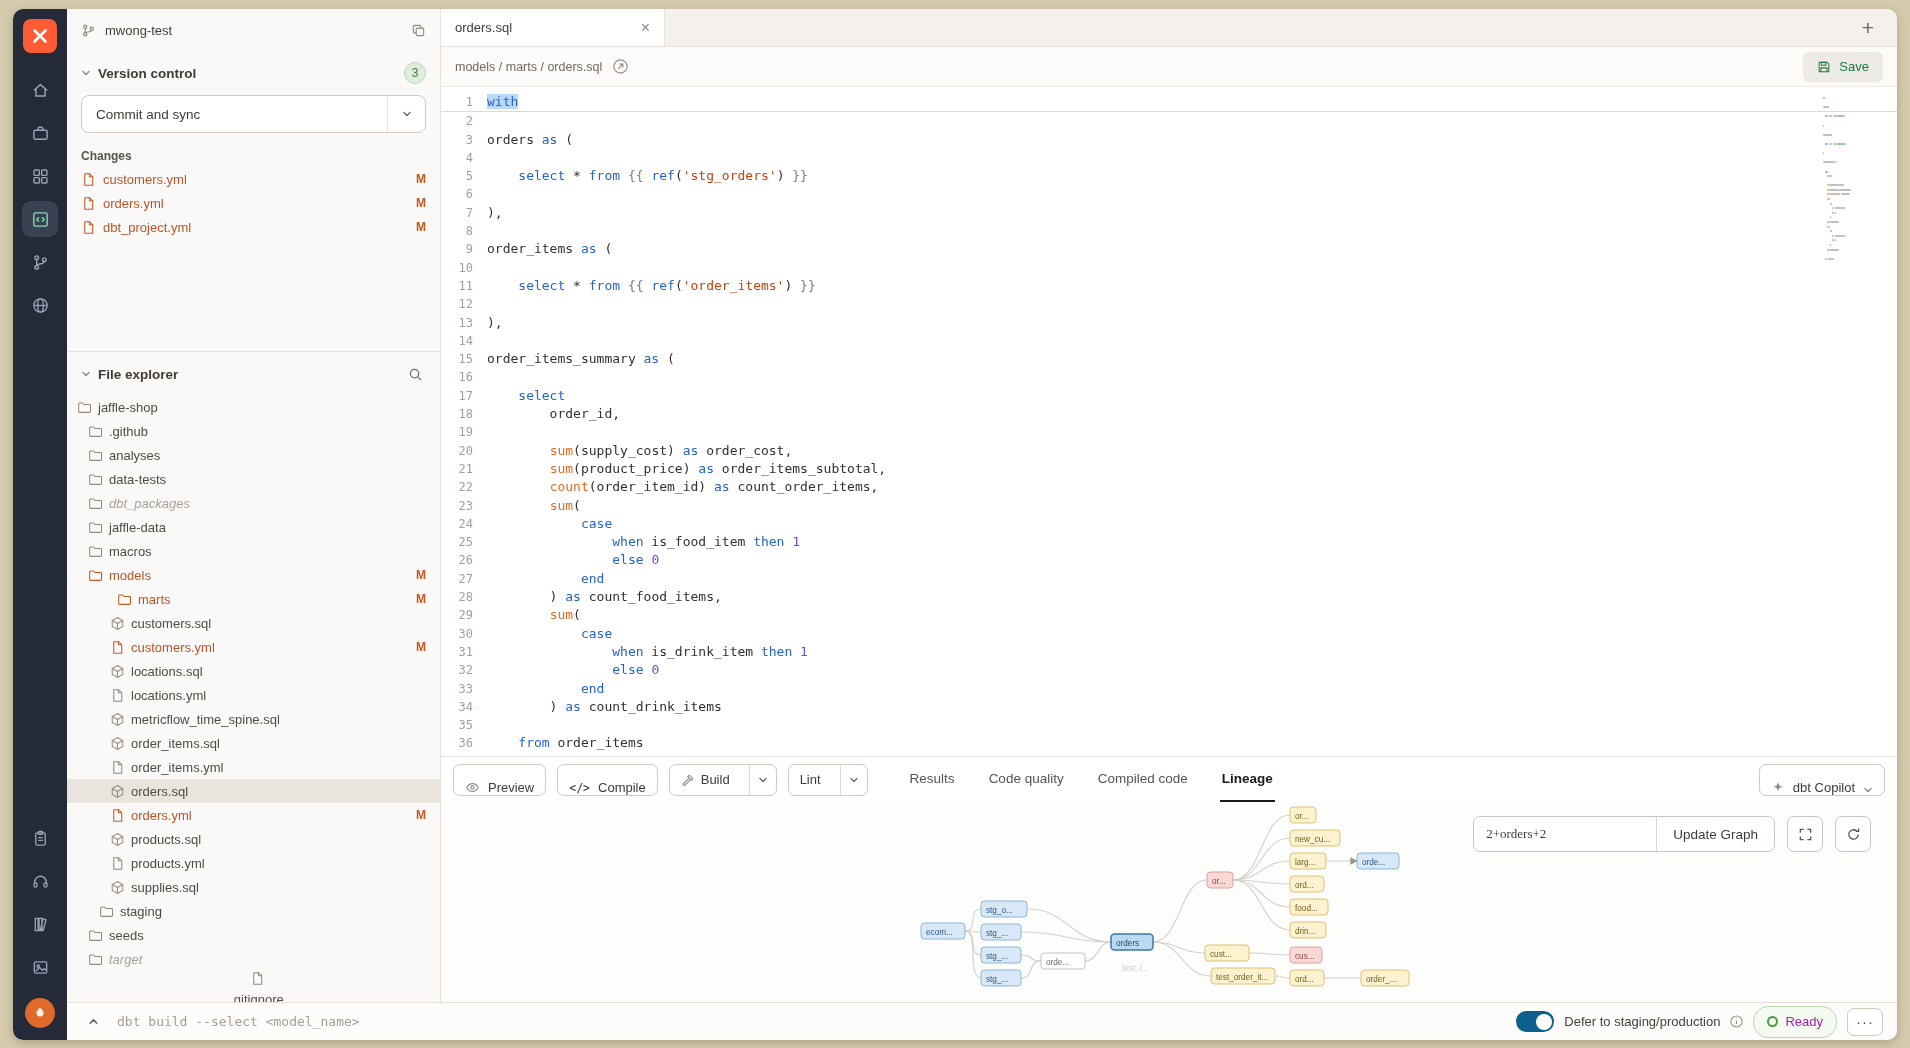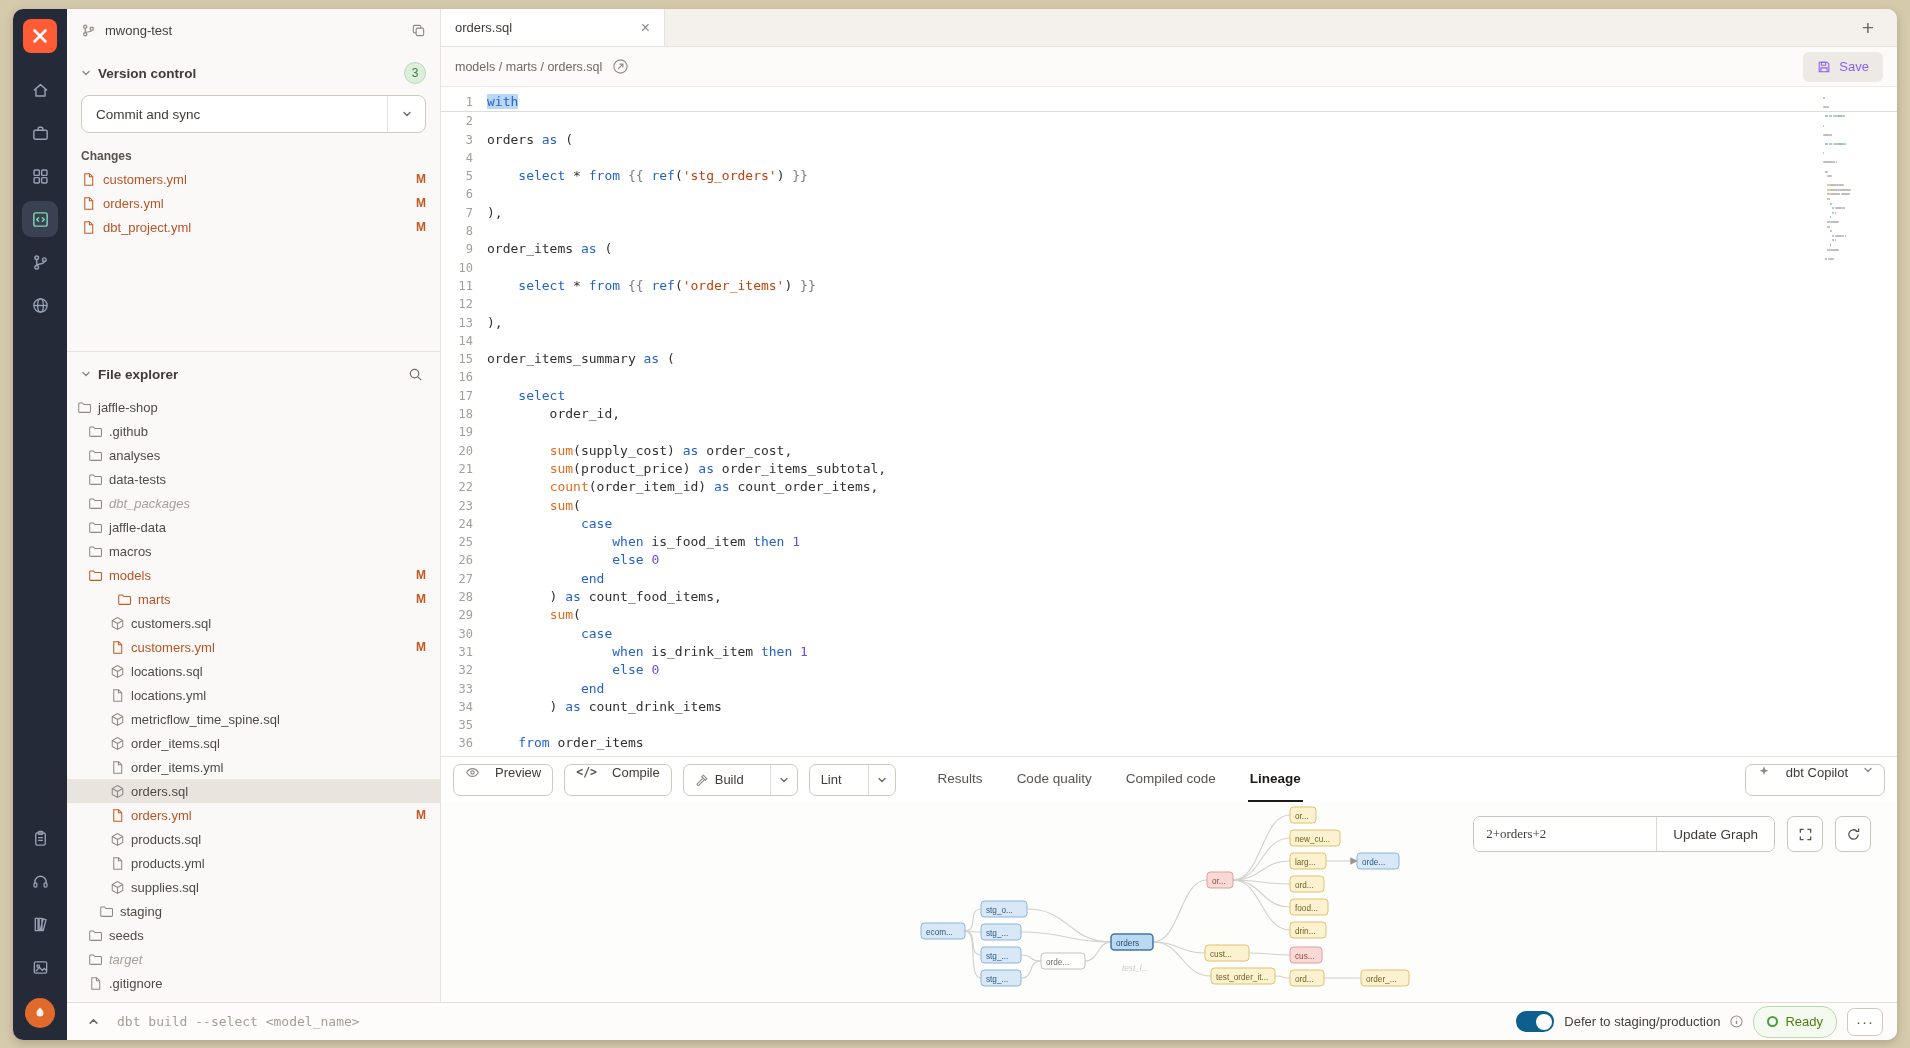--- a/index.html
+++ b/index.html
@@ -46,36 +46,36 @@
   .icon svg{width:15px;height:15px;display:block}
 
   
   .main{flex:1;display:flex;flex-direction:column;min-width:0}
   .tabbar{height:38px;background:#f4f1ec;border-bottom:1px solid #e7e3dc;display:flex;align-items:stretch;flex:0 0 38px}
   .tab{width:224px;background:#fff;border-right:1px solid #e7e3dc;display:flex;align-items:center;padding:0 14px;font-size:13px;color:#3f3b36;gap:8px}
   .tab .close{margin-left:auto;color:#8f8a82;font-size:16px;line-height:1;cursor:pointer}
   .newtab{margin-left:auto;align-self:center;margin-right:16px;color:#6f6a63;font-size:21px;width:26px;height:26px;display:flex;align-items:center;justify-content:center;cursor:pointer}
   .crumbbar{height:40px;flex:0 0 40px;border-bottom:1px solid #edeae4;display:flex;align-items:center;padding:0 14px;gap:10px;background:#fcfbf9}
   .crumb{font-size:12.5px;color:#6e6961}
-  .save-btn{margin-left:auto;display:flex;gap:8px;align-items:center;background:#edeae5;color:#8b5cf6;border:none;border-radius:6px;height:30px;padding:0 14px;font-size:13px}
+  .save-btn{margin-left:auto;display:flex;gap:8px;align-items:center;background:#edeae5;color:#15803d;border:none;border-radius:6px;height:30px;padding:0 14px;font-size:13px}
 
   
   .editor{flex:1;position:relative;overflow:hidden;background:#fff;font-family:"DejaVu Sans Mono","Liberation Mono",monospace;font-size:13px;line-height:18.3px;padding-top:6px}
   .code-line{display:flex;white-space:pre}
   .code-line.cursorline{border-bottom:1px solid #dedcd6}
   .gutter{width:46px;flex:0 0 46px;text-align:right;padding-right:14px;color:#a39e96;font-size:12px}
   .tok-p{color:#30302e}.tok-k{color:#2563c9}.tok-f{color:#e36a1e}.tok-s{color:#c2410c}.tok-n{color:#7048e8}.tok-j{color:#7a7a7a}.tok-r{color:#2563c9}
   .selection{background:#b9d8f7}
   .minimap{position:absolute;top:10px;right:16px;width:58px}
   .mline{display:flex;height:2px;margin-bottom:2.6px}
   .mline span{display:block;height:2px;border-radius:1px}
 
   
   .actionrow{height:46px;flex:0 0 46px;border-top:1px solid #e7e3dc;display:flex;align-items:center;padding:0 12px;background:#fff}
-  .btn{display:flex;align-items:flex-start;gap:15px;border:1px solid #cfc9bf;background:#fff;border-radius:7px;height:32px;padding:0 11px;font-size:13px;color:#3f3b36;cursor:pointer}
+  .btn{display:flex;align-items:flex-end;gap:8px;border:1px solid #cfc9bf;background:#fff;border-radius:7px;height:32px;padding:0 11px;font-size:13px;color:#3f3b36;cursor:pointer}
   .btn+.btn{margin-left:11px}
   .split{padding:0;overflow:hidden}
   .main-part{display:flex;gap:6px;align-items:center;padding:0 11px;height:100%}
   .caret-part{border-left:1px solid #e0dbd3;height:100%;display:flex;align-items:center;padding:0 8px;color:#6f6a63}
   .codeico{font-family:"DejaVu Sans Mono",monospace;font-size:11.5px;font-weight:700;color:#57534e}
   .ptabs{display:flex;gap:30px;margin-left:40px;align-self:stretch}
   .ptab{display:flex;align-items:center;font-size:13.5px;color:#57534e;border-bottom:2px solid transparent;padding:0 2px;cursor:pointer}
   .ptab.active{color:#1c1917;border-bottom-color:#1c1917;font-weight:700}
   .copilot{margin-left:auto}
 
@@ -89,21 +89,21 @@
   .sq-btn{width:36px;height:36px;border:1px solid #c9c5bd;border-radius:7px;background:#fff;display:flex;align-items:center;justify-content:center;color:#57534e;cursor:pointer}
 
   
   .statusbar{height:38px;flex:0 0 38px;border-top:1px solid #e3dfd8;display:flex;align-items:center;padding:0 14px;gap:12px;background:#fdfcfa}
   .chev-up{width:24px;height:24px;display:flex;align-items:center;justify-content:center;color:#6f6a63;cursor:pointer}
   .command{font-family:"DejaVu Sans Mono","Liberation Mono",monospace;font-size:13px;color:#a39e96}
   .sb-right{margin-left:auto;display:flex;align-items:center;gap:10px}
   .toggle{width:38px;height:21px;border-radius:11px;background:#0d5f8e;position:relative;cursor:pointer}
   .toggle .knob{position:absolute;right:2.5px;top:2.5px;width:16px;height:16px;background:#fff;border-radius:50%}
   .defer{font-size:13px;color:#44403c}
-  .ready{display:flex;align-items:center;gap:7px;border:1px solid #b9d8ae;background:#f4faf0;color:#4d7c0f;border-radius:15px;height:32px;padding:0 13px;font-size:13px}
+  .ready{display:flex;align-items:center;gap:7px;border:1px solid #b9d8ae;background:#f4faf0;color:#a21caf;border-radius:15px;height:32px;padding:0 13px;font-size:13px}
   .ready .dot{width:11px;height:11px;border:2px solid #4c9a41;border-radius:50%}
   .more{width:36px;height:28px;border:1px solid #cfc9bf;border-radius:7px;background:#fff;display:flex;align-items:center;justify-content:center;color:#57534e;font-size:15px;letter-spacing:1px;cursor:pointer}
 </style>
 </head>
 <body>
 
 <div class="app">
 
   <div class="rail">
     <div class="logo">
@@ -480,21 +480,21 @@
                 <span>seeds</span>
               </div>
               <div class="t-row muted" style="padding-left: 21px;">
                 <span class="icon">
                   <svg viewBox="0 0 16 16" fill="none" stroke="currentColor" stroke-width="1.1">
                     <path d="M1.8 4.2c0-.6.4-1 1-1h3.1l1.5 1.6h6c.6 0 1 .4 1 1v6.4c0 .6-.4 1-1 1H2.8c-.6 0-1-.4-1-1z"></path>
                   </svg>
                 </span>
                 <span>target</span>
               </div>
-              <div class="t-row" style="padding-left: 21px;">
+              <div class="t-row" style="padding-left: 21px; flex-direction: column;">
                 <span class="icon">
                   <svg viewBox="0 0 16 16" fill="none" stroke="currentColor" stroke-width="1.1">
                     <path d="M4 1.8h5.2L12.5 5v9.2H4z"></path>
                     <path d="M9 1.8V5h3.5"></path>
                   </svg>
                 </span>
                 <span>.gitignore</span>
               </div>
             </div>
         </div>

